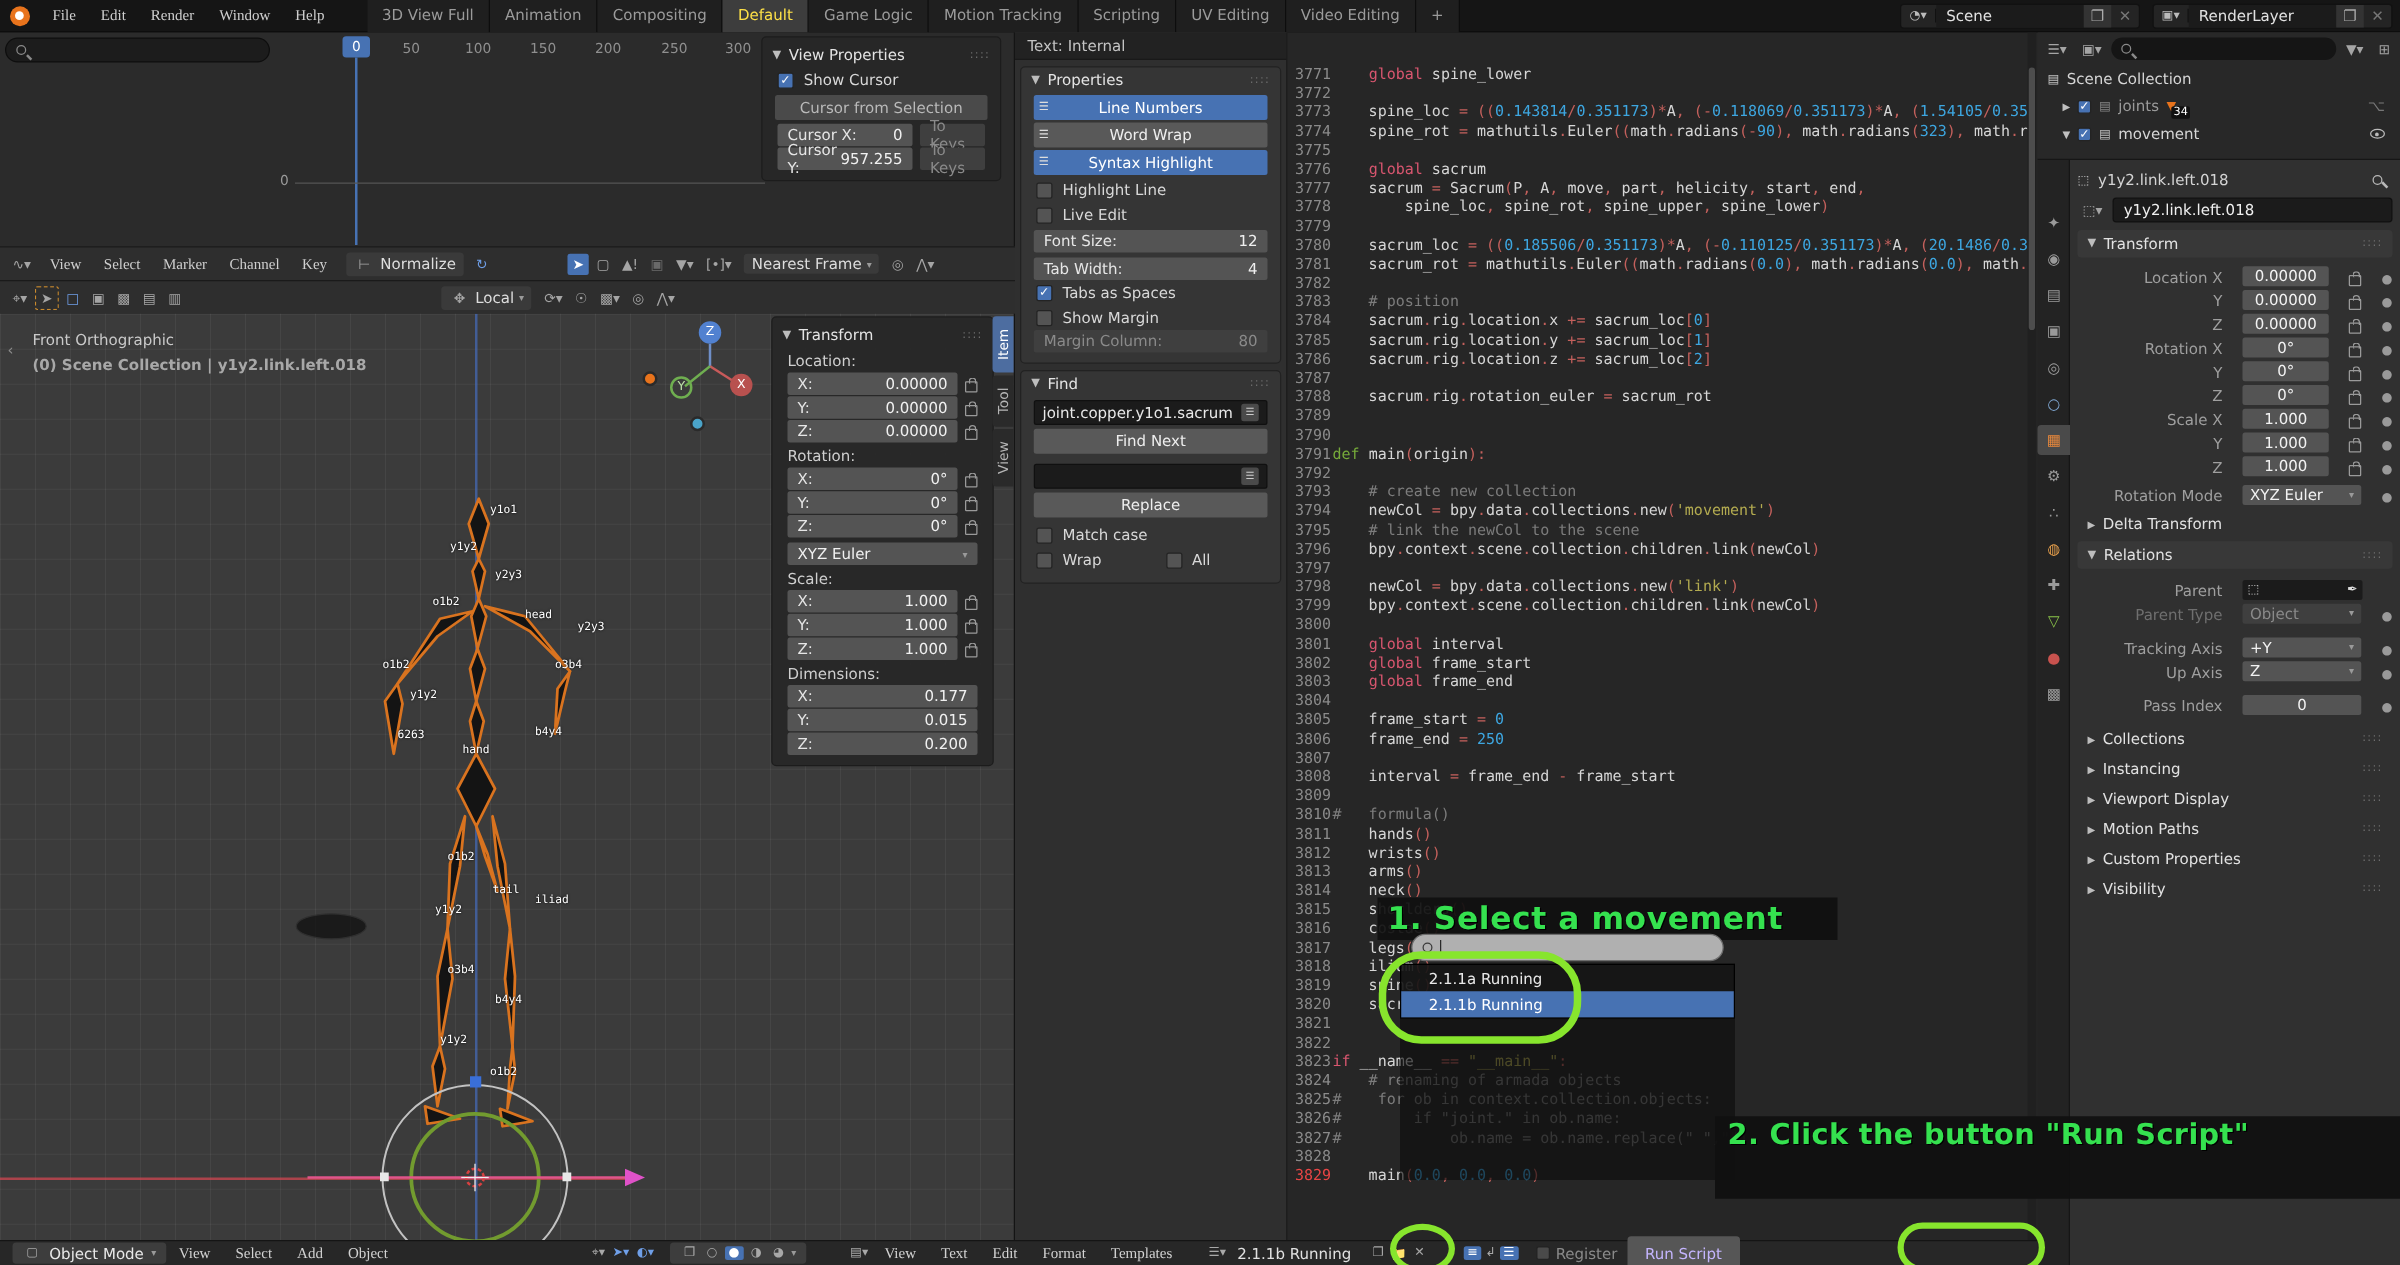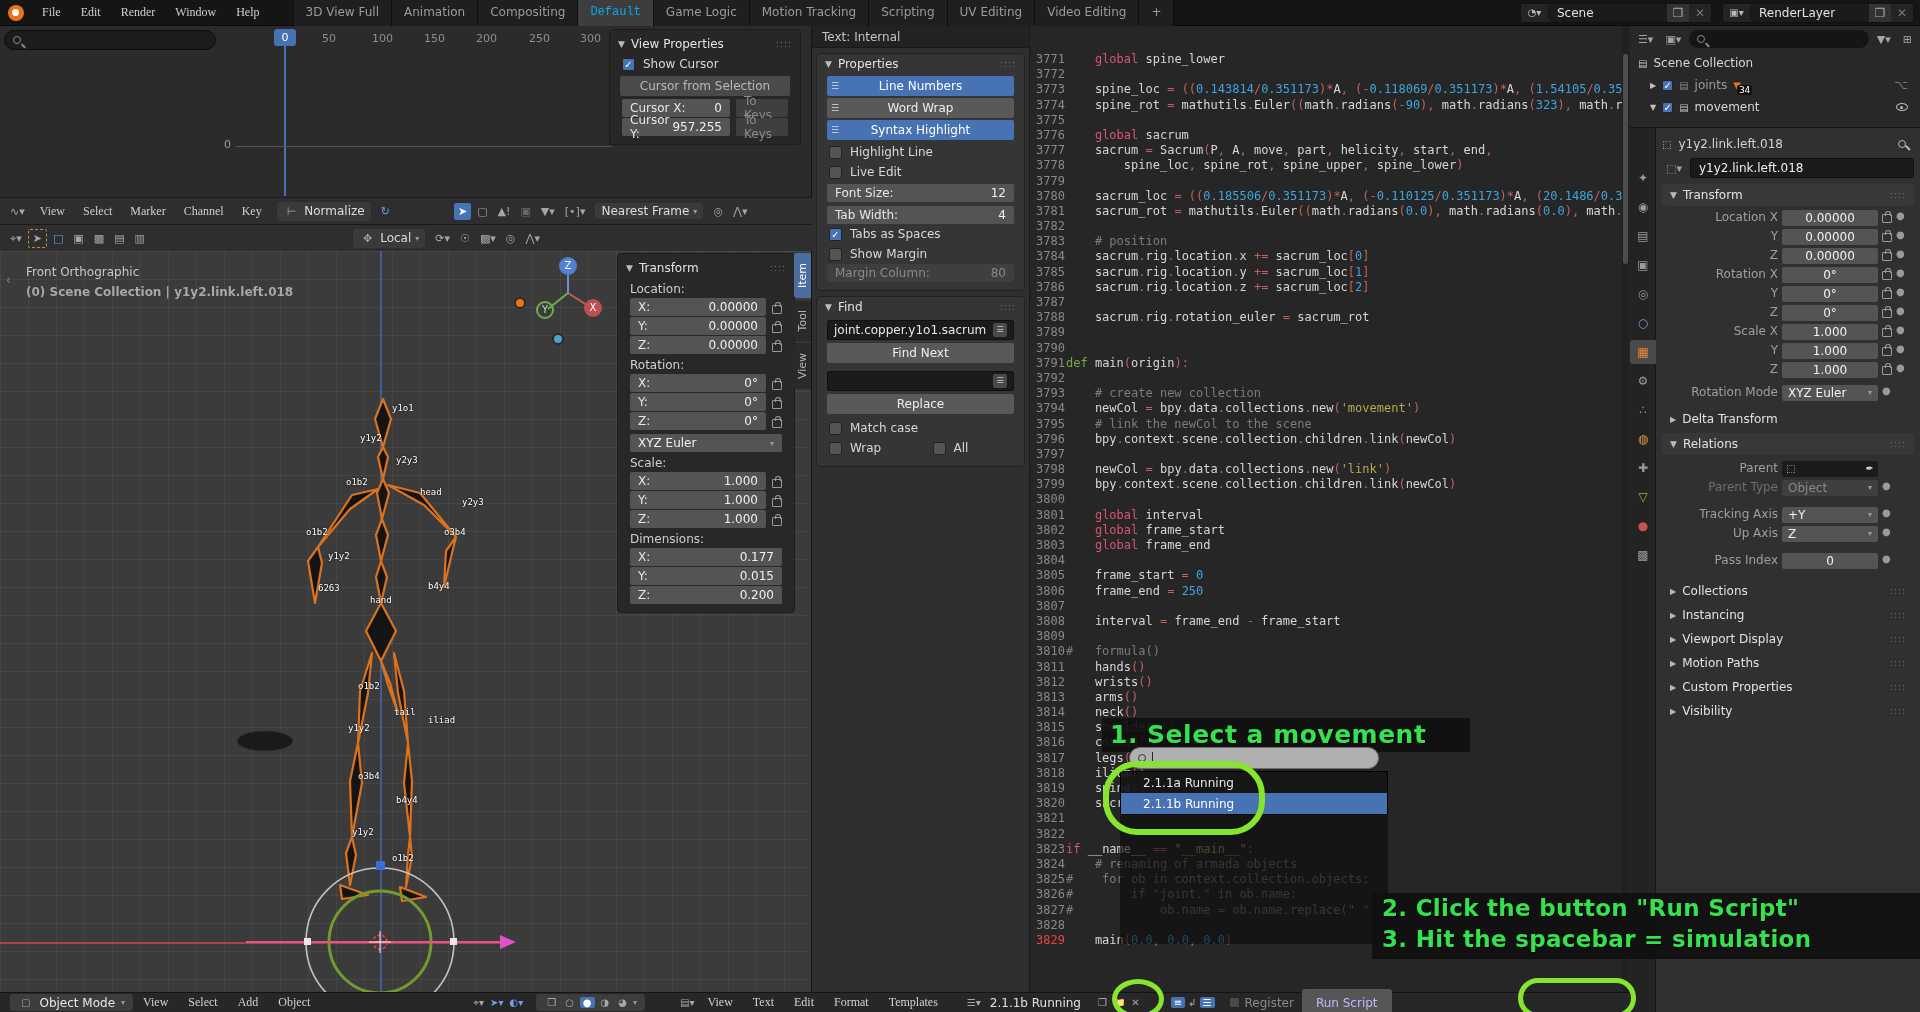--- a/index.html
+++ b/index.html
@@ -12,21 +12,21 @@
   .abs { position:absolute; }
   .row { display:flex; align-items:center;font-family:Liberation Serif, serif; }
 
   
   #topbar { left:0; top:0; width:1920px; height:26px; background:#151515; border-bottom:1px solid #0b0b0b; display:flex; align-items:center; }
   .blender-logo { width:16px; height:16px; border-radius:50%; background:#e8731c; margin:0 8px 0 8px; position:relative; }
   .blender-logo::after { content:""; position:absolute; left:4px; top:4px; width:7px; height:7px; border-radius:50%; background:#fff; }
   .menu-item { padding:0 10px; color:#cfcfcf; cursor:default; }
   #ws-tabs { display:flex; margin-left:24px; height:26px; align-items:stretch; }
   .ws-tab { padding:5px 12px 0 12px; color:#9b9b9b; background:#1f1f1f; border-right:1px solid #0d0d0d; }
-  .ws-tab.active { background:#3d3d3d; color:#0ea5e9;font-family:Liberation Mono, monospace; }
+  .ws-tab.active { background:#3d3d3d; color:#fde047; }
   #topbar-right { margin-left:auto; display:flex; gap:10px; margin-right:6px; }
   .id-selector { display:flex; align-items:center; background:#242424; border:1px solid #111; border-radius:3px; height:20px; }
   .id-selector .ico { width:28px; text-align:center; color:#bbb; border-right:1px solid #111; font-size:10px; }
   .id-selector .name { width:118px; padding-left:8px; color:#e2e2e2; background:#1b1b1b; align-self:stretch; display:flex; align-items:center; }
   .id-selector .btn { width:22px; text-align:center; color:#aaa; background:#333; align-self:stretch; display:flex; align-items:center; justify-content:center; }
   .id-selector .btn.x { background:transparent; color:#777; }
 
   
   #graph { left:0; top:26px; width:812px; height:225px; background:#2b2b2b; border-right:1px solid #141414; }
   #graph-search { left:4px; top:4px; width:212px; height:20px; background:#1c1c1c; border:1px solid #0e0e0e; border-radius:10px; display:flex; align-items:center; padding-left:8px; }
@@ -125,21 +125,21 @@
   .ptab { position:absolute; left:0; width:26px; height:24px; text-align:center; font-size:12px; color:#9a9a9a; line-height:24px; }
   .ptab.active { background:#4a4a4a; border-radius:3px 0 0 3px; }
   #props { position:absolute; left:26px; top:102px; right:0; bottom:0; background:#303030; padding:4px 6px; }
   .crumb { display:flex; align-items:center; gap:7px; height:24px; color:#d4d4d4; }
   .pin { width:8px; height:8px; border:1.5px solid #b9b9b9; border-radius:50%; position:relative; margin-left:auto; margin-right:8px; }
   .pin::after { content:""; position:absolute; left:6px; top:6px; width:6px; height:1.5px; background:#b9b9b9; transform:rotate(45deg); }
   .namefield { display:flex; align-items:center; gap:4px; margin:2px 0 6px 0; }
   .namefield .dk { flex:1; background:#1b1b1b; border:1px solid #101010; border-radius:3px; height:20px; display:flex; align-items:center; padding-left:8px; color:#efefef; }
   .phead { display:flex; align-items:center; height:22px; background:#383838; border-radius:3px; padding:0 8px; color:#e2e2e2; margin-top:3px; }
   .phead .dots { margin-left:auto; color:#6f6f6f; font-size:9px; letter-spacing:1px; }
-  .prow { display:flex; align-items:flex-start; height:19px; gap:4px; }
+  .prow { display:flex; align-items:flex-end; height:19px; gap:16px; }
   .prow .plabel { width:116px; text-align:right; color:#9f9f9f; flex:none; }
   .prow .pfield { width:96px; background:#545454; border-radius:2px; height:16px; text-align:center; color:#f2f2f2; line-height:16px; }
   .prow .pfield.dd { display:flex; padding:0 6px; text-align:left; }
   .prow .pfield.dd .caret { margin-left:auto; }
   .prow .pfield.dark { background:#1b1b1b; display:flex; align-items:center; padding:0 4px; }
   .prow .pfield.dim { background:#3f3f3f; color:#8a8a8a; }
   .prow .anim-dot { color:#9a9a9a; font-size:10px; }
   .dropper { margin-left:auto; color:#ddd; font-size:10px; }
 
   
@@ -931,18 +931,17 @@
   <div id="popup-list" class="abs">
 
   <div class="pitem">2.1.1a Running</div>
       <div class="pitem sel">2.1.1b Running</div>
     </div>
   <div id="popup-shadow" class="abs"></div>
   <div id="ring-list" class="abs ring"></div>
 
   <div id="anno23" class="abs anno-box">
     <div>2. Click the button "Run Script"</div>
-    <div>3. Hit the spacebar = simulation</div>
   </div>
   <div id="ring-datablock" class="abs ring"></div>
   <div id="ring-run" class="abs ring"></div>
 
 </div>
 
 </body></html>

